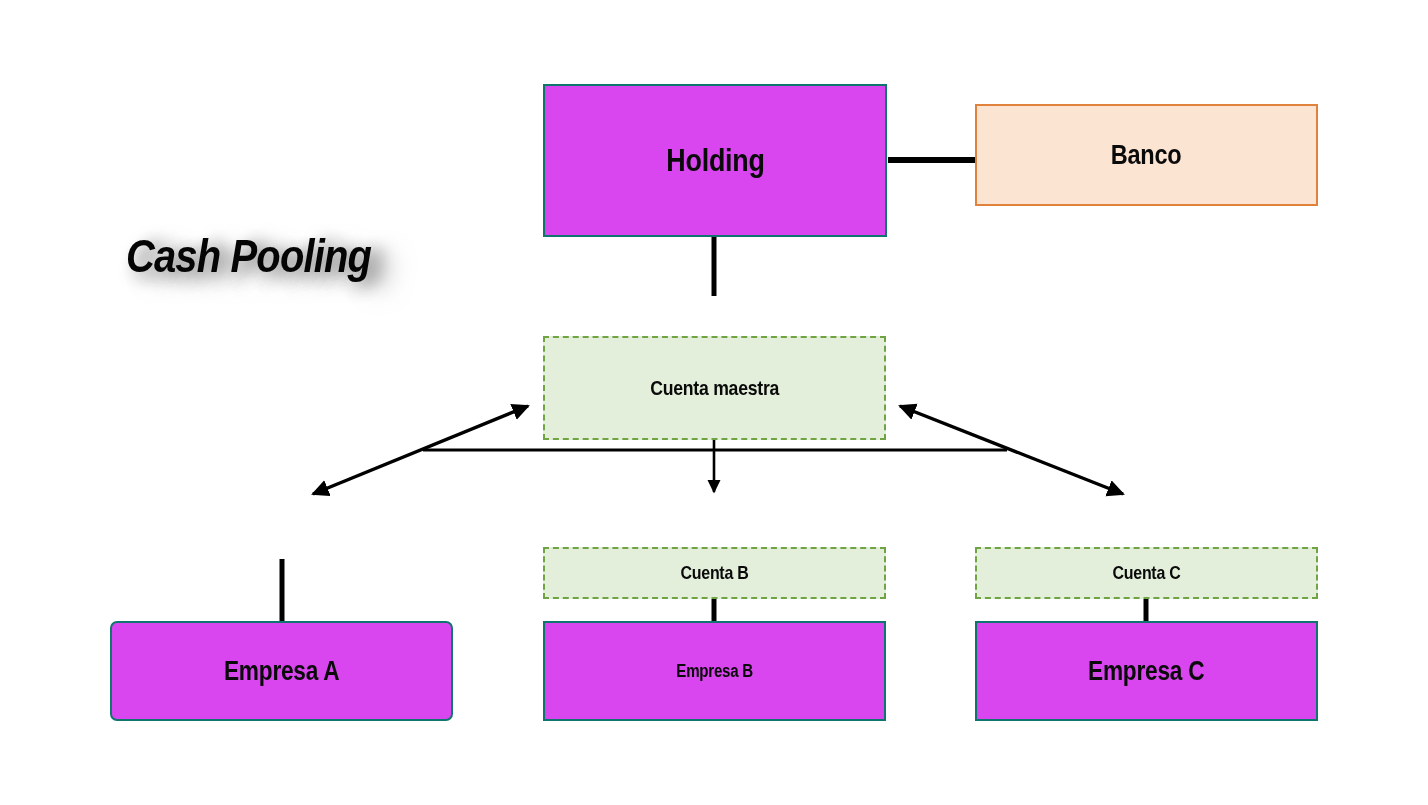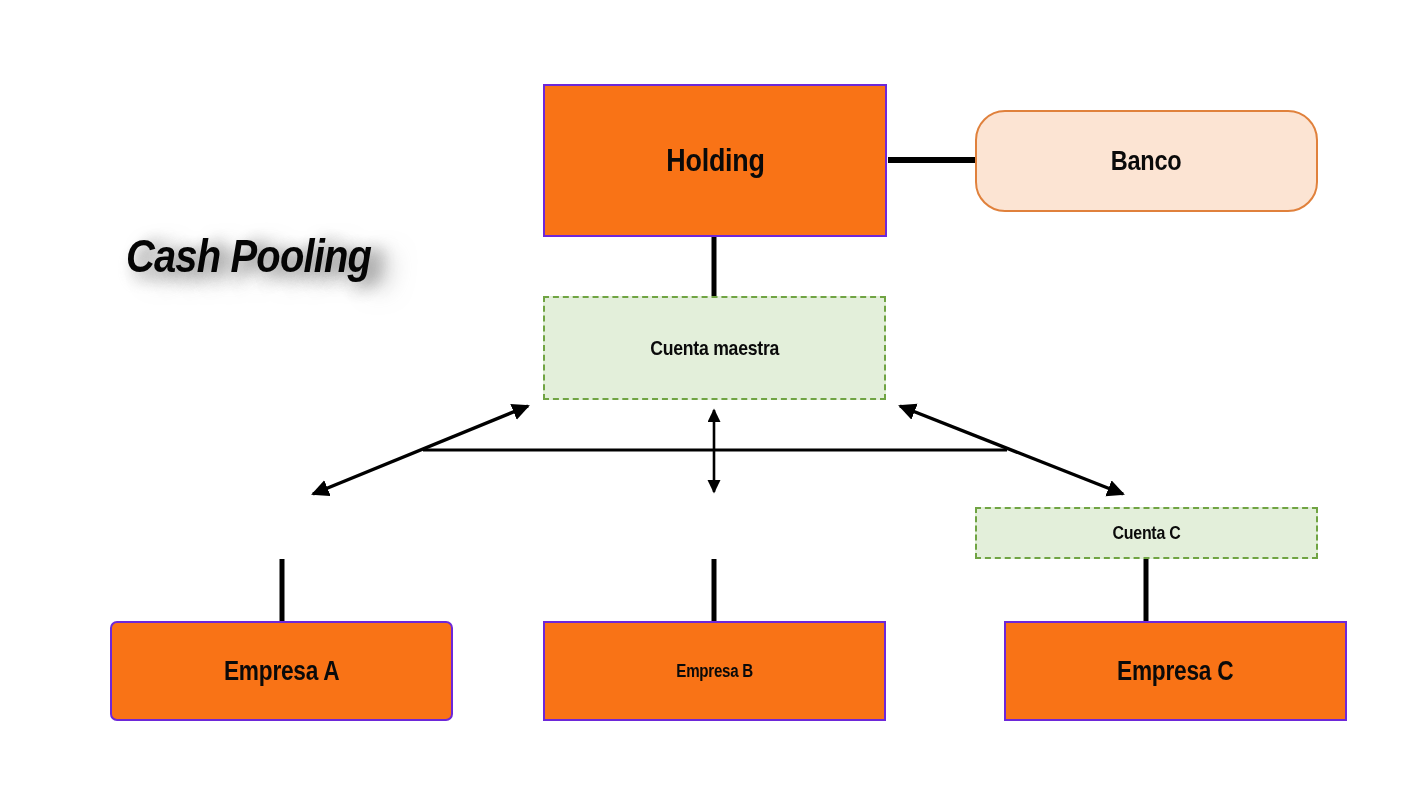--- a/index.html
+++ b/index.html
@@ -32,42 +32,43 @@
     font-weight: 700;
     text-align: center;
   }
   .node .lbl {
     display: inline-block;
     transform: scaleX(0.84);
     letter-spacing: -0.3px;
     white-space: nowrap;
   }
   .blue {
-    background: #f97316;
-    border: 2px solid #6d28d9;
+    background: #d946ef;
+    border: 2px solid #0f766e;
     text-align: right;
   }
   .orange {
     background: #fce4d3;
     border: 2px solid #e0813c;
   }
   .green {
     background: #e3efda;
     border: 2px dashed #70a443;
+    margin-top: 40px;
   }
   
   .n-holding   { left: 543px; top: 84px;  width: 344px; height: 153px; font-size: 32px; }
-  .n-banco     { left: 975px; top: 110px; width: 343px; height: 102px; font-size: 28px; border-radius: 30px; }
+  .n-banco     { left: 975px; top: 104px; width: 343px; height: 102px; font-size: 28px; }
   .n-maestra   { left: 543px; top: 296px; width: 343px; height: 104px; font-size: 21px; }
   .n-cuenta-a  { left: 110px; top: 507px; width: 343px; height: 52px;  font-size: 19px; }
   .n-cuenta-b  { left: 543px; top: 507px; width: 343px; height: 52px;  font-size: 19px; }
   .n-cuenta-c  { left: 975px; top: 507px; width: 343px; height: 52px;  font-size: 19px; }
   .n-empresa-a { left: 110px; top: 621px; width: 343px; height: 100px; font-size: 27px; border-radius: 7px; }
   .n-empresa-b { left: 543px; top: 621px; width: 343px; height: 100px; font-size: 18px; }
-  .n-empresa-c { left: 975px; top: 621px; width: 343px; height: 100px; font-size: 27px; margin-left: 29px; }
+  .n-empresa-c { left: 975px; top: 621px; width: 343px; height: 100px; font-size: 27px; }
 
   .diagram-title {
     position: absolute;
     left: 126px;
     top: 228px;
     font-size: 47px;
     font-weight: 700;
     font-style: italic;
     color: #050505;
     white-space: nowrap;
@@ -118,20 +119,23 @@
 
   <div class="node orange n-banco">
     <span class="lbl">Banco</span>
   </div>
 
   <div class="node green n-maestra">
     <span class="lbl">Cuenta maestra</span>
   </div>
 
 
+  <div class="node green n-cuenta-b">
+    <span class="lbl">Cuenta B</span>
+  </div>
 
   <div class="node green n-cuenta-c">
     <span class="lbl">Cuenta C</span>
   </div>
 
   <div class="node blue n-empresa-a">
     <span class="lbl">Empresa A</span>
   </div>
 
   <div class="node blue n-empresa-b">

